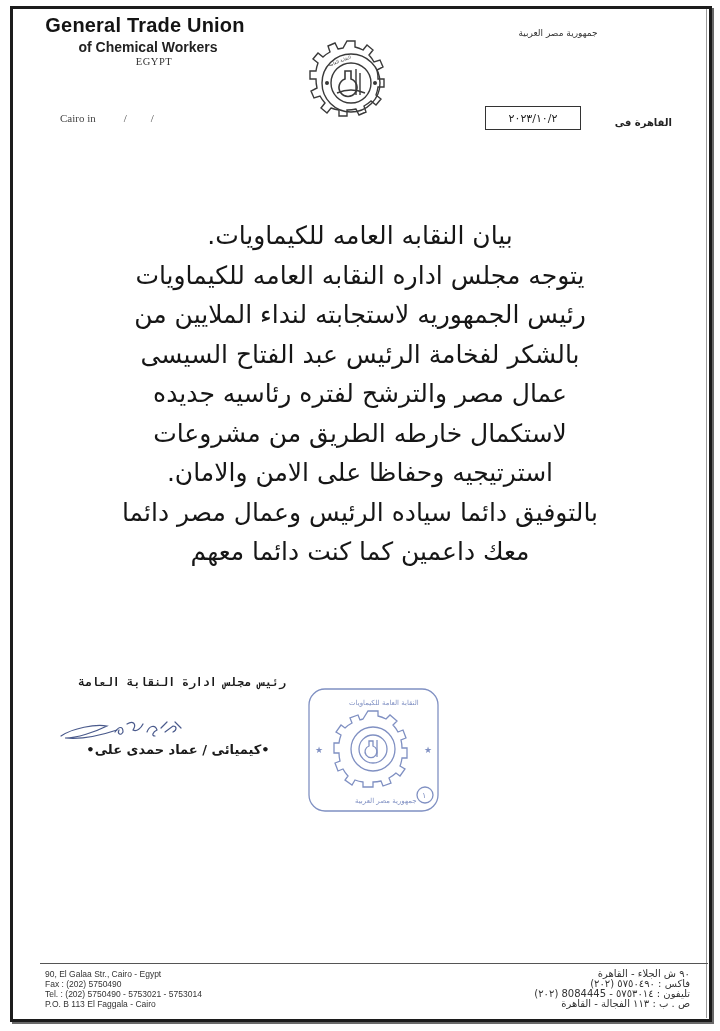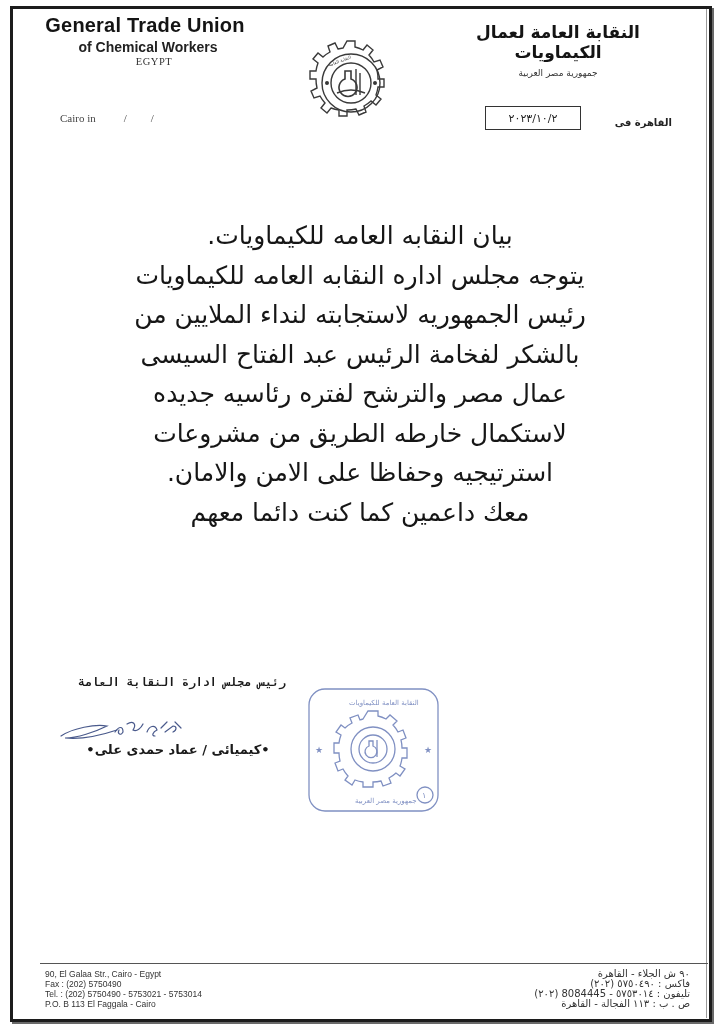--- a/index.html
+++ b/index.html
@@ -94,35 +94,35 @@
     </g>
     <g font-family="DejaVu Sans, sans-serif" font-size="4.5" fill="#444" stroke="none">
       <text x="30" y="22" transform="rotate(-20 45 45)">النقابة العامة</text>
     </g>
     <circle cx="21" cy="45" r="1.3" fill="#333"></circle>
     <circle cx="69" cy="45" r="1.3" fill="#333"></circle>
   </g>
 </svg>
 
 <div class="hdr-ar">
-  <div class="l1">النقابة العامة لعمال الكيماويات</div>
   <div class="l2">جمهورية مصر العربية</div>
 </div>
 
 <div class="date-box">٢٠٢٣/١٠/٢</div>
 <div class="date-label">القاهرة فى</div>
 
 <div class="statement">
   <span class="line">بيان النقابه العامه للكيماويات.</span>
   <span class="line">يتوجه مجلس اداره النقابه العامه للكيماويات</span>
   <span class="line">رئيس الجمهوريه لاستجابته لنداء الملايين من</span>
   <span class="line">بالشكر لفخامة الرئيس عبد الفتاح السيسى</span>
   <span class="line">عمال مصر والترشح لفتره رئاسيه جديده</span>
   <span class="line">لاستكمال خارطه الطريق من مشروعات</span>
   <span class="line">استرتيجيه وحفاظا على الامن والامان.</span>
+  <span class="line">بالتوفيق دائما سياده الرئيس وعمال مصر دائما</span>
   <span class="line">معك داعمين كما كنت دائما معهم</span>
 </div>
 
 <div class="sig-title">رئيس مجلس ادارة النقابة العامة</div>
 <svg class="signature" viewBox="0 0 140 36">
   <g fill="none" stroke="#4a5a8c" stroke-width="1.2" stroke-linecap="round">
     <path d="M6,26 C18,18 40,14 52,16 C40,22 22,28 10,28 C30,30 50,24 62,20"></path>
     <path d="M60,22 c4,-6 8,-6 8,0 c-2,4 -6,2 -4,-2"></path>
     <path d="M72,14 c6,-4 10,0 6,6 c4,2 8,-2 10,-6"></path>
     <path d="M92,22 c2,-6 8,-8 10,-2 c-4,2 -6,6 -2,6"></path>

